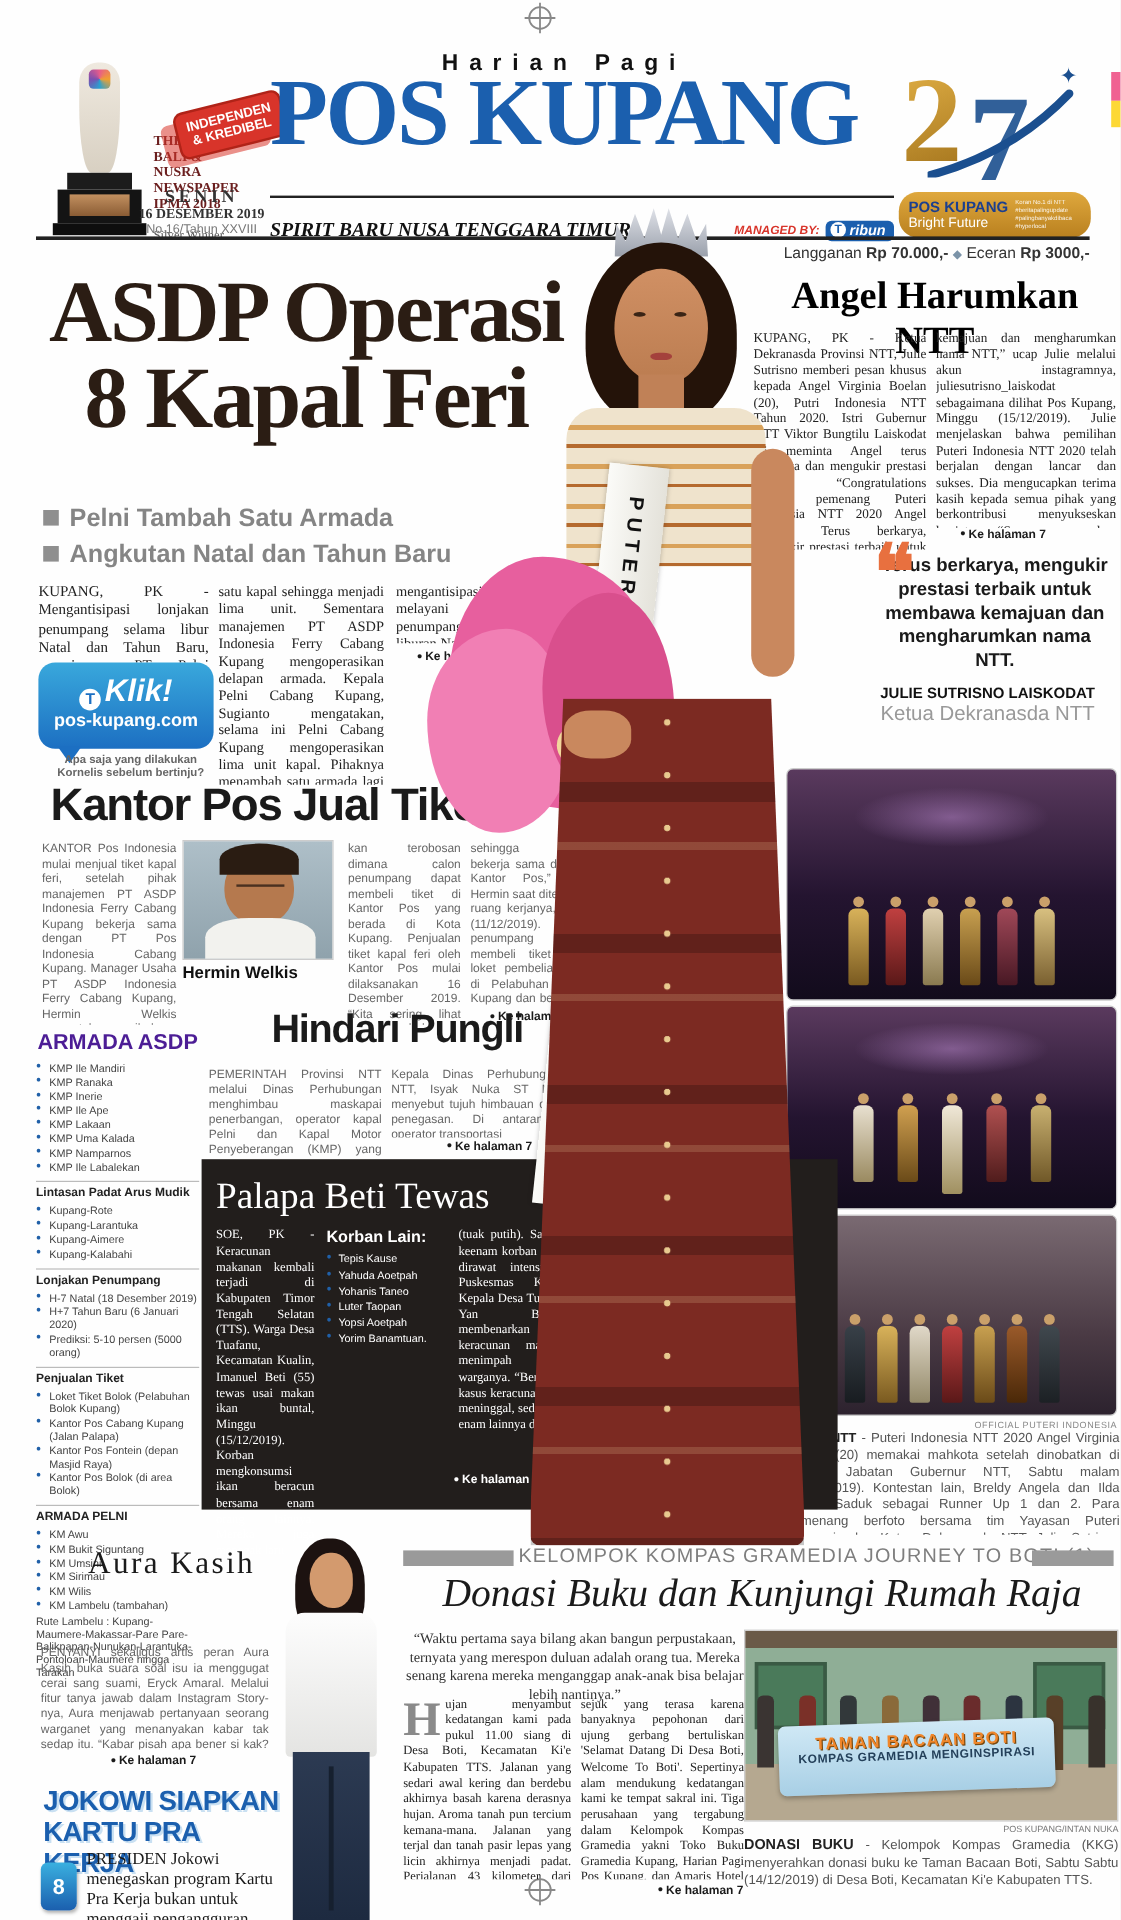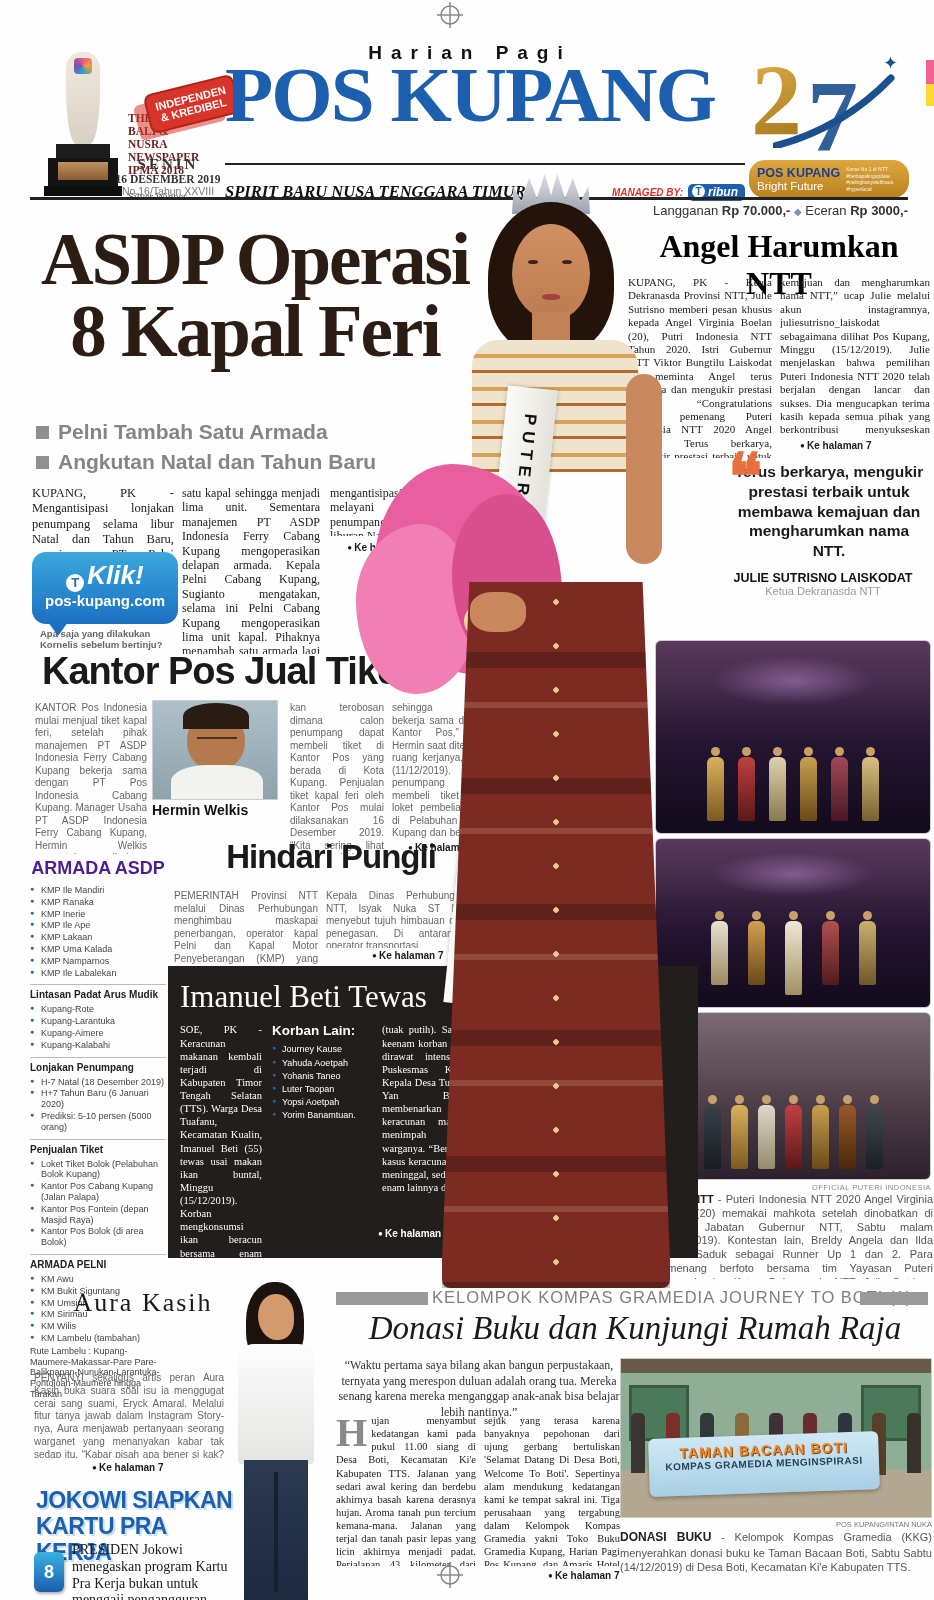--- a/index.html
+++ b/index.html
@@ -134,32 +134,32 @@
   <div class="col ser" style="left:32px;top:486px;width:142px;height:66px;font-size:12.5px;line-height:1.22;color:#222">KUPANG, PK - Mengantisipasi lonjakan penumpang selama libur Natal dan Tahun Baru, manajemen PT Pelni Cabang Kupang menambah</div>
   <div class="col ser" style="left:182px;top:486px;width:138px;height:168px;font-size:12px;line-height:1.2;color:#222">satu kapal sehingga menjadi lima unit. Sementara manajemen PT ASDP Indonesia Ferry Cabang Kupang mengoperasikan delapan armada.  Kepala Pelni Cabang Kupang, Sugianto mengatakan, selama ini Pelni Cabang Kupang mengoperasikan lima unit kapal. Pihaknya menambah satu armada lagi guna</div>
   <div class="col ser" style="left:330px;top:486px;width:96px;height:50px;font-size:12px;line-height:1.2;color:#222">mengantisipasi dan melayani penumpang selama liburan Natal dan</div>
   <div class="abs jump" style="left:338px;top:542px;width:90px;text-align:center;white-space:normal">Ke halaman 7</div>
 
   <div class="abs" style="left:32px;top:552px;width:146px;height:72px;background:linear-gradient(180deg,#39a8dc,#1c6fc2);border-radius:14px;color:#fff;text-align:center;padding-top:8px">
     <div><span class="tcirc" style="width:18px;height:18px;font-size:13px;color:#1c6fc2;vertical-align:-3px;margin-right:3px">T</span><span style="font-weight:900;font-style:italic;font-size:26px">Klik!</span></div>
     <div style="font-weight:bold;font-size:15px">pos-kupang.com</div>
   </div>
   <div class="abs" style="left:48px;top:622px;width:0;height:0;border-left:10px solid transparent;border-right:10px solid transparent;border-top:14px solid #1c6fc2"></div>
-  <div class="abs" style="left:40px;top:628px;width:138px;text-align:left;font-size:9.5px;color:#666;font-weight:bold">Apa saja yang dilakukan Kornelis sebelum bertinju?</div>
+  <div class="abs" style="left:40px;top:628px;width:138px;text-align:center;font-size:9.5px;color:#666;font-weight:bold">Apa saja yang dilakukan Kornelis sebelum bertinju?</div>
 
   <div class="abs ser" style="left:628px;top:228px;width:302px;text-align:center;font-weight:bold;font-size:32px;color:#000">Angel Harumkan NTT</div>
   <div class="col ser" style="left:628px;top:276px;width:144px;height:182px;font-size:11px;line-height:1.22;color:#222">KUPANG, PK - Ketua Dekranasda Provinsi NTT, Julie Sutrisno memberi pesan khusus kepada Angel Virginia Boelan (20), Putri Indonesia NTT Tahun 2020. Istri Gubernur NTT Viktor Bungtilu Laiskodat ini meminta Angel terus berkarya dan mengukir prestasi terbaik.  “Congratulations kepada pemenang Puteri Indonesia NTT 2020 Angel Boelan. Terus berkarya, mengukir prestasi terbaik untuk membawa</div>
   <div class="col ser" style="left:780px;top:276px;width:150px;height:164px;font-size:11px;line-height:1.22;color:#222">kemajuan dan mengharumkan nama NTT,” ucap Julie melalui akun instagramnya, juliesutrisno_laiskodat sebagaimana dilihat Pos Kupang, Minggu (15/12/2019).  Julie menjelaskan bahwa pemilihan Puteri Indonesia NTT 2020 telah berjalan dengan lancar dan sukses. Dia mengucapkan terima kasih kepada semua pihak yang berkontribusi menyukseskan kegiatan.  “Saya mengucapkan terima kasih yang tak terhingga dan menyampaikan penghargaan yang setinggi-ting-</div>
   <div class="abs jump" style="left:800px;top:440px">Ke halaman 7</div>
 
   <div class="abs" style="left:716px;top:454px;width:214px;text-align:center">
     <span class="ser" style="position:absolute;left:12px;top:-14px;font-size:64px;color:#e8703f;font-weight:bold">❝</span>
     <div style="font-weight:bold;font-size:15.5px;line-height:1.28;color:#1a1a1a;padding:8px 6px 0 18px">Terus berkarya, mengukir prestasi terbaik untuk membawa kemajuan dan mengharumkan nama NTT.</div>
     <div style="font-weight:bold;font-size:12.5px;margin-top:10px;color:#111">JULIE SUTRISNO LAISKODAT</div>
-    <div style="font-size:11px;color:#999">Ketua Dekranasda NTT</div>
+    <div style="font-size:17px;color:#999">Ketua Dekranasda NTT</div>
   </div>
 
   <div class="pageant" style="top:640px;height:194px">
     <div class="glow"></div>
     <div class="prow">
       <div class="fig" style="background:linear-gradient(180deg,#d8b25a,#7a5a20)"></div>
       <div class="fig" style="background:linear-gradient(180deg,#c04040,#5a1818)"></div>
       <div class="fig" style="background:linear-gradient(180deg,#e0d0b0,#8a7a50)"></div>
       <div class="fig" style="background:linear-gradient(180deg,#c8a050,#6a4a18)"></div>
       <div class="fig" style="background:linear-gradient(180deg,#a04858,#481824)"></div>
@@ -239,28 +239,28 @@
     </div>
   </div>
 
   <div class="abs" style="left:196px;top:838px;width:270px;text-align:center;font-weight:bold;font-size:33px;letter-spacing:-1px;color:#1a1a1a">Hindari Pungli</div>
   <div class="col" style="left:174px;top:890px;width:144px;height:74px;font-size:10px;line-height:1.25;color:#666">PEMERINTAH Provinsi NTT melalui Dinas Perhubungan menghimbau maskapai penerbangan, operator kapal Pelni dan Kapal Motor Penyeberangan (KMP) yang melayani angkutan Natal dan Tahun Baru.</div>
   <div class="col" style="left:326px;top:890px;width:140px;height:58px;font-size:10px;line-height:1.25;color:#666">Kepala Dinas Perhubungan NTT, Isyak Nuka ST MT menyebut tujuh himbauan dan penegasan. Di antaranya, operator transportasi</div>
   <div class="abs jump" style="left:372px;top:950px">Ke halaman 7</div>
 
   <div class="abs" style="left:168px;top:966px;width:530px;height:292px;background:#221e1c;color:#fff;padding:14px 12px">
     <div class="ser" style="font-size:31px;line-height:1.08;width:310px;margin-bottom:10px">
-      <div>Imanuel Beti Tewas</div>
+      <div>Palapa Beti Tewas</div>
     </div>
     <div style="display:flex;gap:10px;width:300px">
       <div class="ser" style="width:82px;font-size:10.5px;line-height:1.25;text-align:justify">SOE, PK - Keracunan makanan kembali terjadi di Kabupaten Timor Tengah Selatan (TTS). Warga Desa Tuafanu, Kecamatan Kualin, Imanuel Beti (55) tewas usai makan ikan buntal, Minggu (15/12/2019).  Korban mengkonsumsi ikan beracun bersama enam orang lainnya. Mereka juga menegak laru</div>
       <div style="width:100px">
         <div style="font-weight:bold;font-size:13.5px;margin-bottom:5px">Korban Lain:</div>
         <div style="font-size:9px;line-height:1.35">
-          <div class="dot-li" style="padding-left:10px">Journey Kause</div>
+          <div class="dot-li" style="padding-left:10px">Tepis Kause</div>
           <div class="dot-li" style="padding-left:10px">Yahuda Aoetpah</div>
           <div class="dot-li" style="padding-left:10px">Yohanis Taneo</div>
           <div class="dot-li" style="padding-left:10px">Luter Taopan</div>
           <div class="dot-li" style="padding-left:10px">Yopsi Aoetpah</div>
           <div class="dot-li" style="padding-left:10px">Yorim Banamtuan.</div>
         </div>
       </div>
       <div class="ser" style="width:94px;font-size:10.5px;line-height:1.25;text-align:justify">(tuak putih). Saat ini keenam korban masih dirawat intensif di Puskesmas Kualin.  Kepala Desa Tuafanu, Yan Boimau membenarkan kasus keracunan makanan menimpah tujuh warganya. “Benar ada kasus keracunan. Satu meninggal, sedangkan enam lainnya dibawa</div>
     </div>
     <div class="jump" style="position:absolute;left:210px;top:262px;color:#fff">Ke halaman 7</div>

